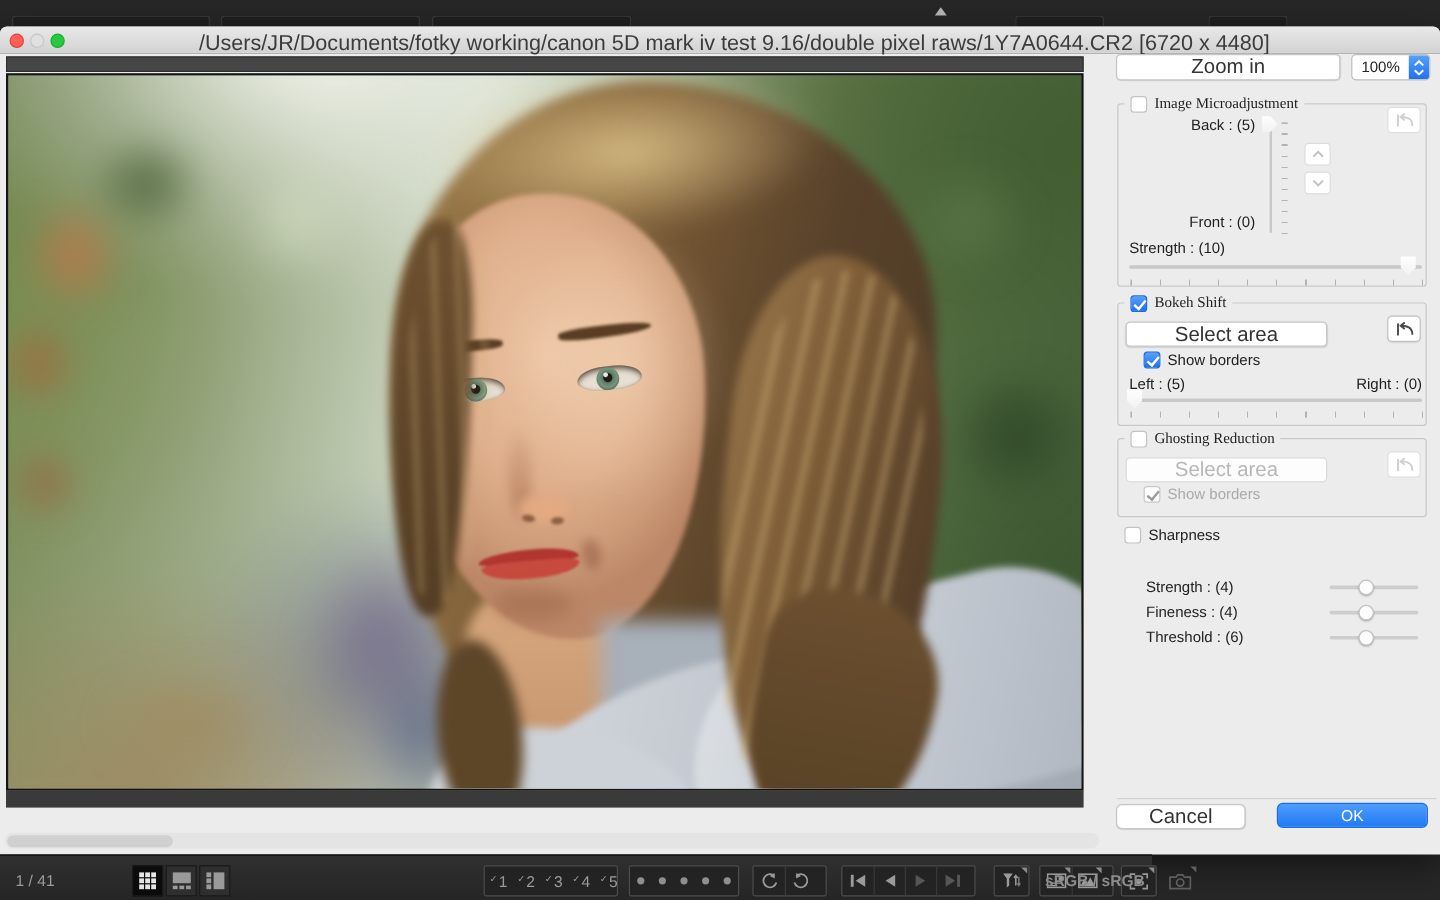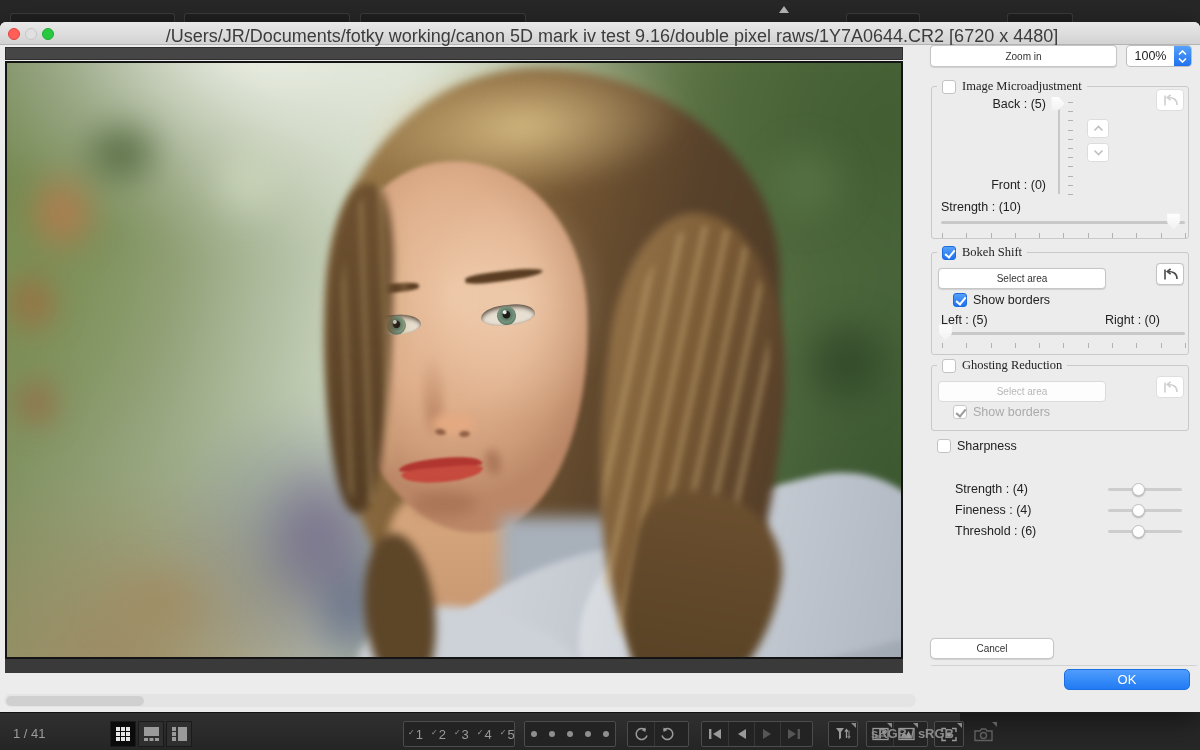--- a/index.html
+++ b/index.html
@@ -102,21 +102,21 @@
   .p-hair-front { left:592px; top:150px; width:180px; height:470px; transform:rotate(6deg); border-radius:42% 58% 45% 55% / 30% 40% 55% 60%;
     background:linear-gradient(100deg, #97754a 0%, #7c5c36 40%, #5a422a 75%, #4e3a26 100%); filter:blur(4px); }
   .p-streaks { left:602px; top:162px; width:152px; height:440px; transform:rotate(7deg); opacity:.8; filter:blur(3px); border-radius:45% / 40%;
     background:repeating-linear-gradient(95deg, rgba(205,176,122,.55) 0 6px, rgba(205,176,122,0) 6px 22px); }
   .p-hair-tip { left:620px; top:430px; width:150px; height:210px; transform:rotate(10deg); border-radius:40% 60% 60% 40% / 30% 40% 70% 60%;
     background:linear-gradient(#6b4f2f,#564024); filter:blur(4px); }
   .p-hair-tip2 { left:358px; top:470px; width:70px; height:160px; transform:rotate(-6deg); border-radius:50%;
     background:#5d4528; filter:blur(5px); }
 
   
-  .btn { background:#fff; border:1px solid #c6c6c6; border-radius:4px; color:#333; font-size:10px;
+  .btn { background:#fff; border:1px solid #c6c6c6; border-radius:4px; color:#333; font-size:17px;
     display:flex; align-items:center; justify-content:center; box-shadow:0 0.5px 1px rgba(0,0,0,.12); }
   .btn.disabled { color:#b8b8b8; border-color:#dadada; box-shadow:none; background:#fdfdfd; }
   .btn-blue { background:linear-gradient(#4f9cfc,#217bf4); color:#fff; border:1px solid #1c6fe0; border-radius:4px;
     font-size:13px; display:flex; align-items:center; justify-content:center; }
   .groupbox { position:absolute; border:1px solid #c9c9c9; border-radius:3px; }
   .legend { position:absolute; top:-8px; left:5px; background:#ececec; padding:0 5px; display:flex; align-items:center; gap:6px; font-size:12.5px; color:#222;font-family:Liberation Serif, serif; }
   .cb { width:14px; height:14px; border-radius:3px; background:#fff; border:1px solid #c3c3c3; position:relative; flex:0 0 auto; }
   .cb.checked { background:linear-gradient(#56a1fa,#2071ee); border-color:#1e6be0; }
   .cb.checked::after, .cb.gray-checked::after { content:""; position:absolute; left:4px; top:1px; width:4px; height:8px;
     border-right:2px solid #fff; border-bottom:2px solid #fff; transform:rotate(40deg); }
@@ -289,21 +289,21 @@
         <path d="M3 1.5 V11.5" stroke="#4a4a4a" stroke-width="1.6" fill="none"></path>
         <path d="M15 11 C15 5 11 3.5 6 3.5" stroke="#4a4a4a" stroke-width="1.6" fill="none"></path>
         <path d="M8.6 0.8 L5.2 3.5 L8.6 6.2" stroke="#4a4a4a" stroke-width="1.6" fill="none"></path>
       </svg>
   </div>
   <div class="abs" style="left:953px;top:271px;display:flex;gap:6px;align-items:center;">
     <span class="cb checked"></span>
     <span class="lbl">Show borders</span>
   </div>
   <div class="lbl abs" style="left:941px;top:291px;">Left : (5)</div>
-  <div class="lbl abs" style="left:1105px;top:291px;width:80px;text-align:left;">Right : (0)</div>
+  <div class="lbl abs" style="left:1105px;top:291px;width:80px;text-align:right;">Right : (0)</div>
   <div class="track-h abs" style="left:941px;top:310px;width:244px;"></div>
   <div class="thumb-down abs" style="left:938px;top:302px;"></div>
   <div class="ticks-h abs" style="left:942px;top:321px;width:245px;"></div>
 
   <div class="groupbox" style="left:931px;top:343px;width:258px;height:66px;">
     <div class="legend">
       <span class="cb"></span>
       <span class="lbl">Ghosting Reduction</span>
     </div>
   </div>
@@ -330,21 +330,21 @@
   <div class="track-h abs" style="left:1108px;top:466px;width:74px;background:#cdcdcd;"></div>
   <div class="thumb-round abs" style="left:1132px;top:461px;"></div>
   <div class="lbl abs" style="left:955px;top:481px;">Fineness : (4)</div>
   <div class="track-h abs" style="left:1108px;top:487px;width:74px;background:#cdcdcd;"></div>
   <div class="thumb-round abs" style="left:1132px;top:482px;"></div>
   <div class="lbl abs" style="left:955px;top:502px;">Threshold : (6)</div>
   <div class="track-h abs" style="left:1108px;top:508px;width:74px;background:#cdcdcd;"></div>
   <div class="thumb-round abs" style="left:1132px;top:503px;"></div>
 
   <div class="divider-r"></div>
-  <div class="btn abs" style="left:930px;top:616px;width:124px;height:21px;border-radius:5px;">
+  <div class="btn abs" style="left:930px;top:648px;width:108px;height:21px;border-radius:5px;">
     <span>Cancel</span>
   </div>
   <div class="btn-blue abs" style="left:1064px;top:647px;width:126px;height:21px;border-radius:5px;">
     <span>OK</span>
   </div>
 </div>
 
 <div class="toolbar">
   <div class="counter">1 / 41</div>
 

